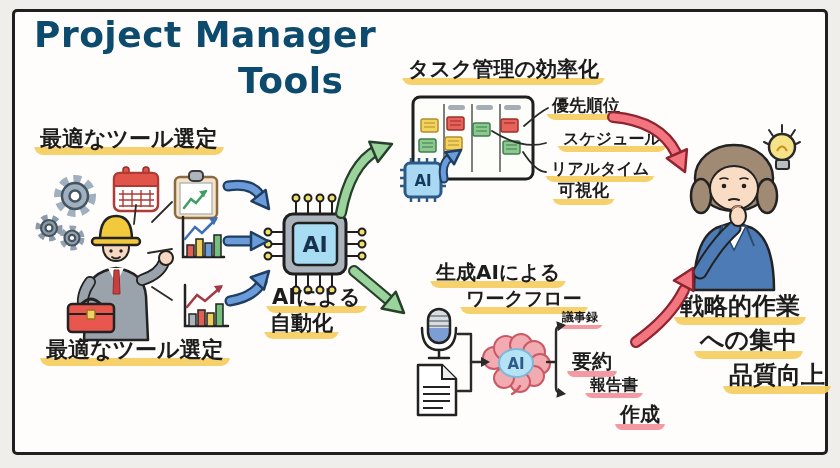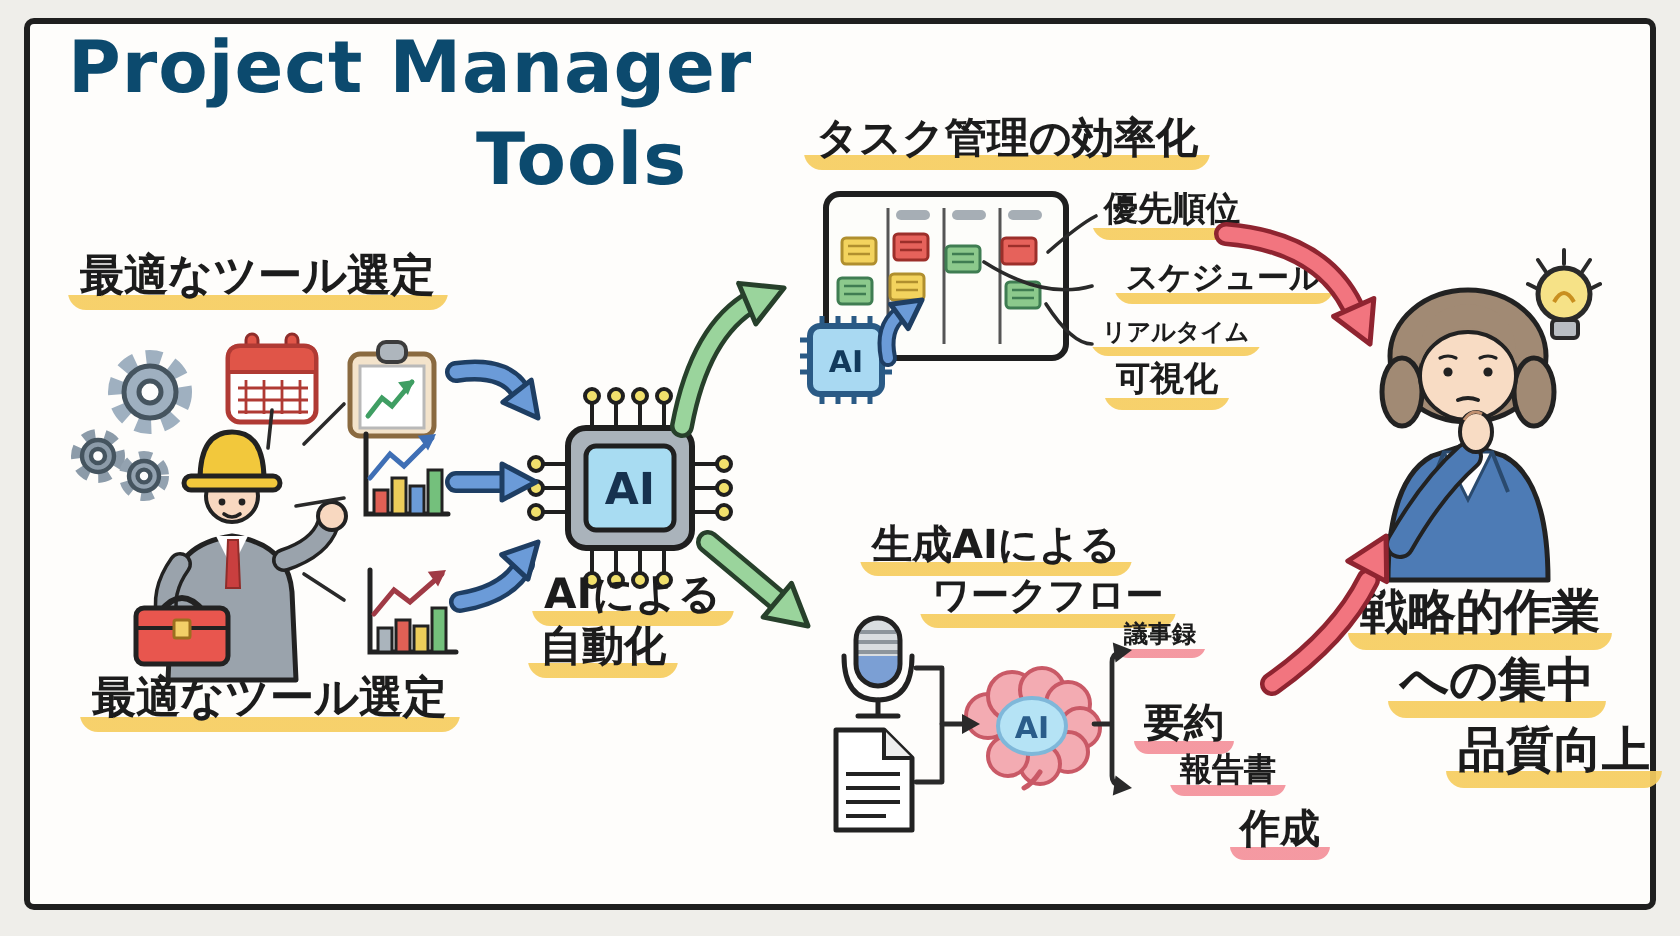--- a/index.html
+++ b/index.html
@@ -182,21 +182,21 @@
     <path d="M15,42 V47 M23,42 V47 M31,42 V47 M39,42 V47"></path>
     <path d="M9,15 H4 M9,23 H4 M9,31 H4"></path>
     <path d="M45,15 H50 M45,23 H50 M45,31 H50"></path>
   </g>
   <rect x="9" y="8" width="36" height="34" rx="5" fill="#a9d9f2" stroke="#2a5a85" stroke-width="3"></rect>
   <text x="27" y="31" font-size="15" fill="#123a5c" text-anchor="middle">AI</text>
 </svg>
 
 <div class="abs jp hl-y" style="left:546px;top:96px;font-size:17px;">優先順位</div>
 <div class="abs jp hl-y" style="left:545px;top:130px;font-size:16px;margin-left:12px;">スケジュール</div>
-<div class="abs jp hl-y" style="left:545px;top:160px;font-size:12px;text-align:right;">リアルタイム</div>
+<div class="abs jp hl-y" style="left:545px;top:160px;font-size:16px;text-align:right;">リアルタイム</div>
 <div class="abs jp hl-y" style="left:552px;top:181px;font-size:17px;">可視化</div>
 
 <div class="abs jp hl-y" style="left:430px;top:261px;font-size:20px;">生成AIによる</div>
 <div class="abs jp hl-y" style="left:460px;top:288px;font-size:19px;">ワークフロー</div>
 
 <svg style="left:414px;top:306px;" width="48" height="58">
   <rect x="14" y="3" width="22" height="34" rx="11" fill="#d9dde0"></rect>
   <path d="M16,10 H34 M15,15 H35 M15,20 H35" stroke="#8d959c" stroke-width="2"></path>
   <path d="M14,22 H36 V26 Q36,37 25,37 Q14,37 14,26 Z" fill="#7b9fd4"></path>
   <rect x="14" y="3" width="22" height="34" rx="11" fill="none" stroke="#222" stroke-width="2.5"></rect>

